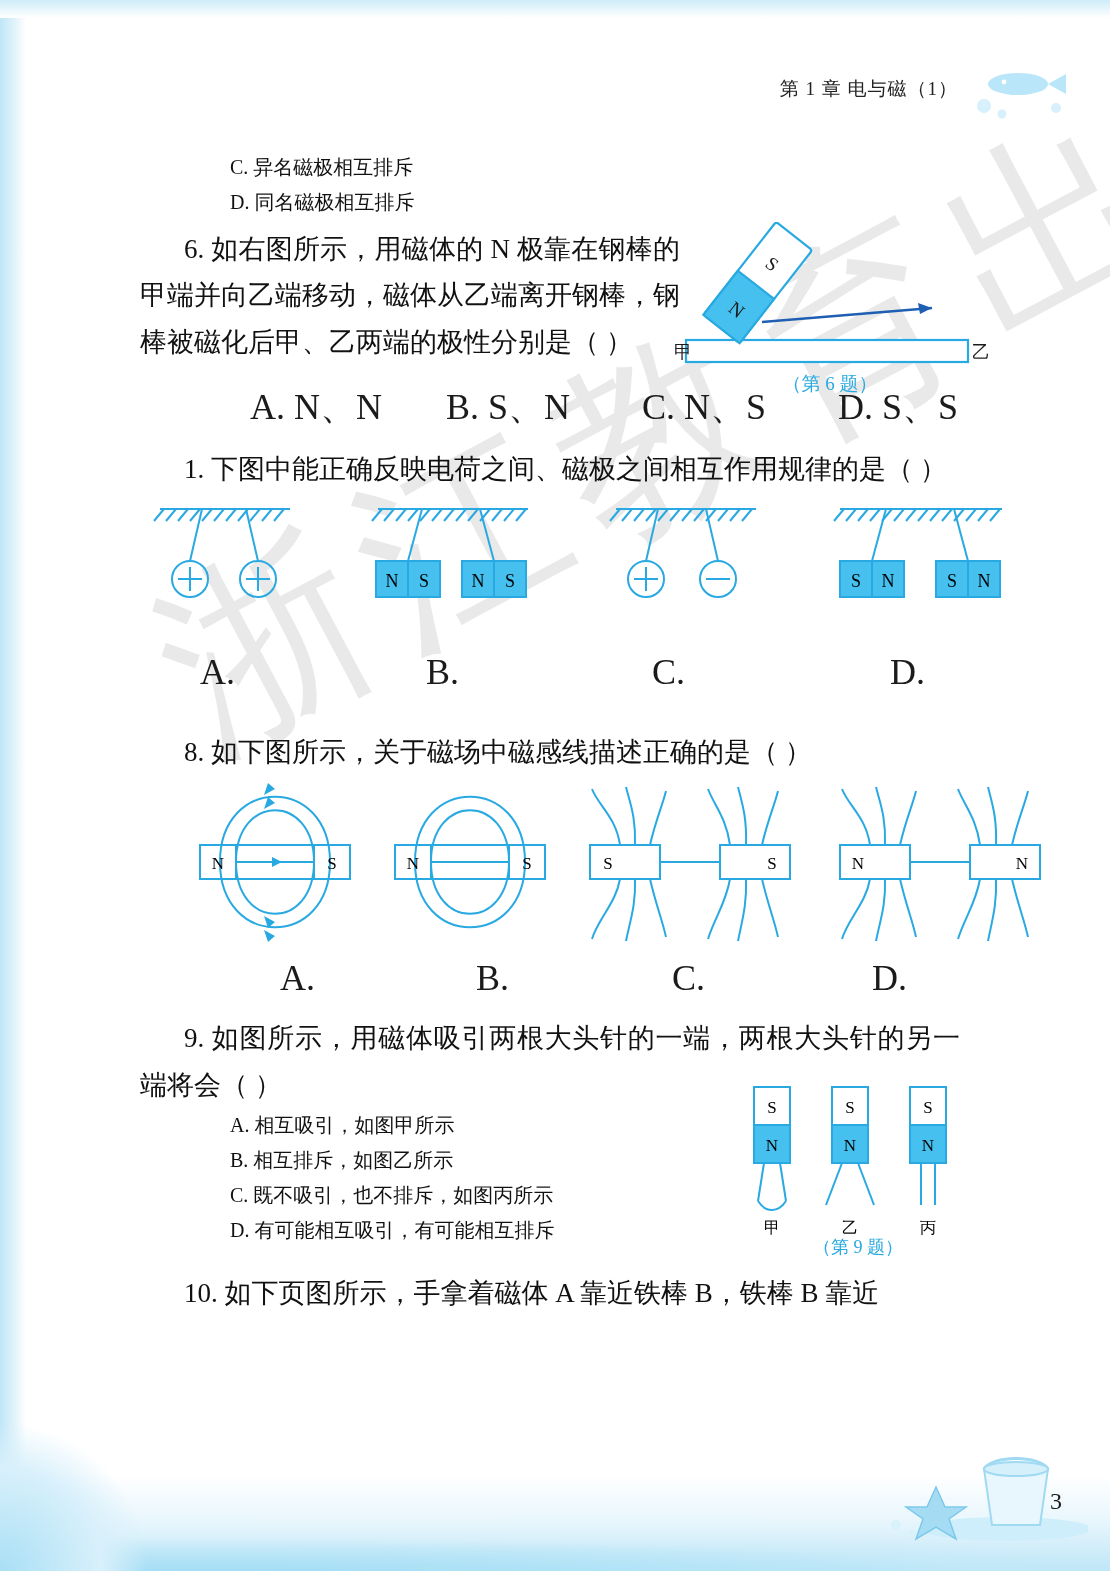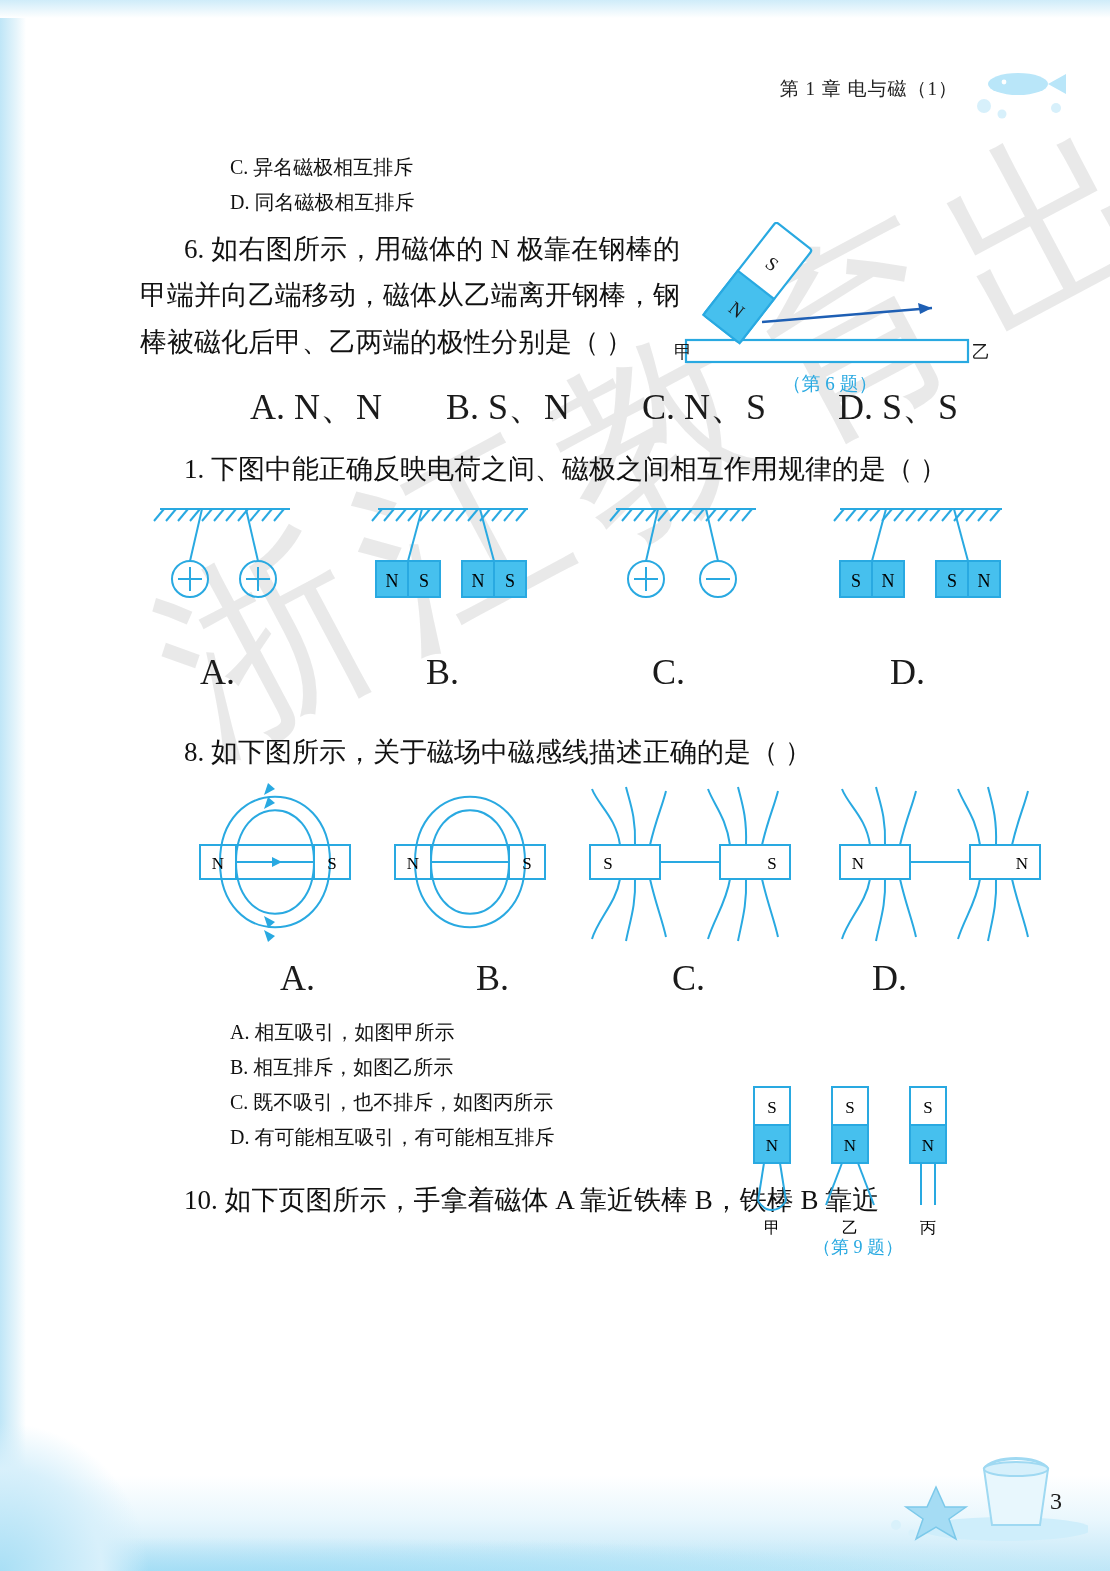--- a/index.html
+++ b/index.html
@@ -318,20 +318,21 @@
 
     <div class="abcd-row" style="padding-left:280px;margin-top:4px;">
       <span style="width:196px">A.</span>
       <span style="width:196px">B.</span>
       <span style="width:200px">C.</span>
       <span style="width:150px">D.</span>
     </div>
   </div>
 
   <div class="fig-wrap" style="margin-top:16px;">
+    <div class="para q-body" style="text-indent:44px;">9. 如图所示，用磁体吸引两根大头针的一端，两根大头针的另一端将会（          ）</div>
 
     <div class="para opt-line">A. 相互吸引，如图甲所示</div>
     <div class="para opt-line">B. 相互排斥，如图乙所示</div>
     <div class="para opt-line">C. 既不吸引，也不排斥，如图丙所示</div>
     <div class="para opt-line">D. 有可能相互吸引，有可能相互排斥</div>
 
     <svg width="220" height="180" viewBox="0 0 220 180" style="position:absolute;right:142px;top:66px;">
 
       <g>
         <rect x="6" y="6" width="36" height="76" fill="#ffffff" stroke="#29a9e1" stroke-width="2"></rect>

